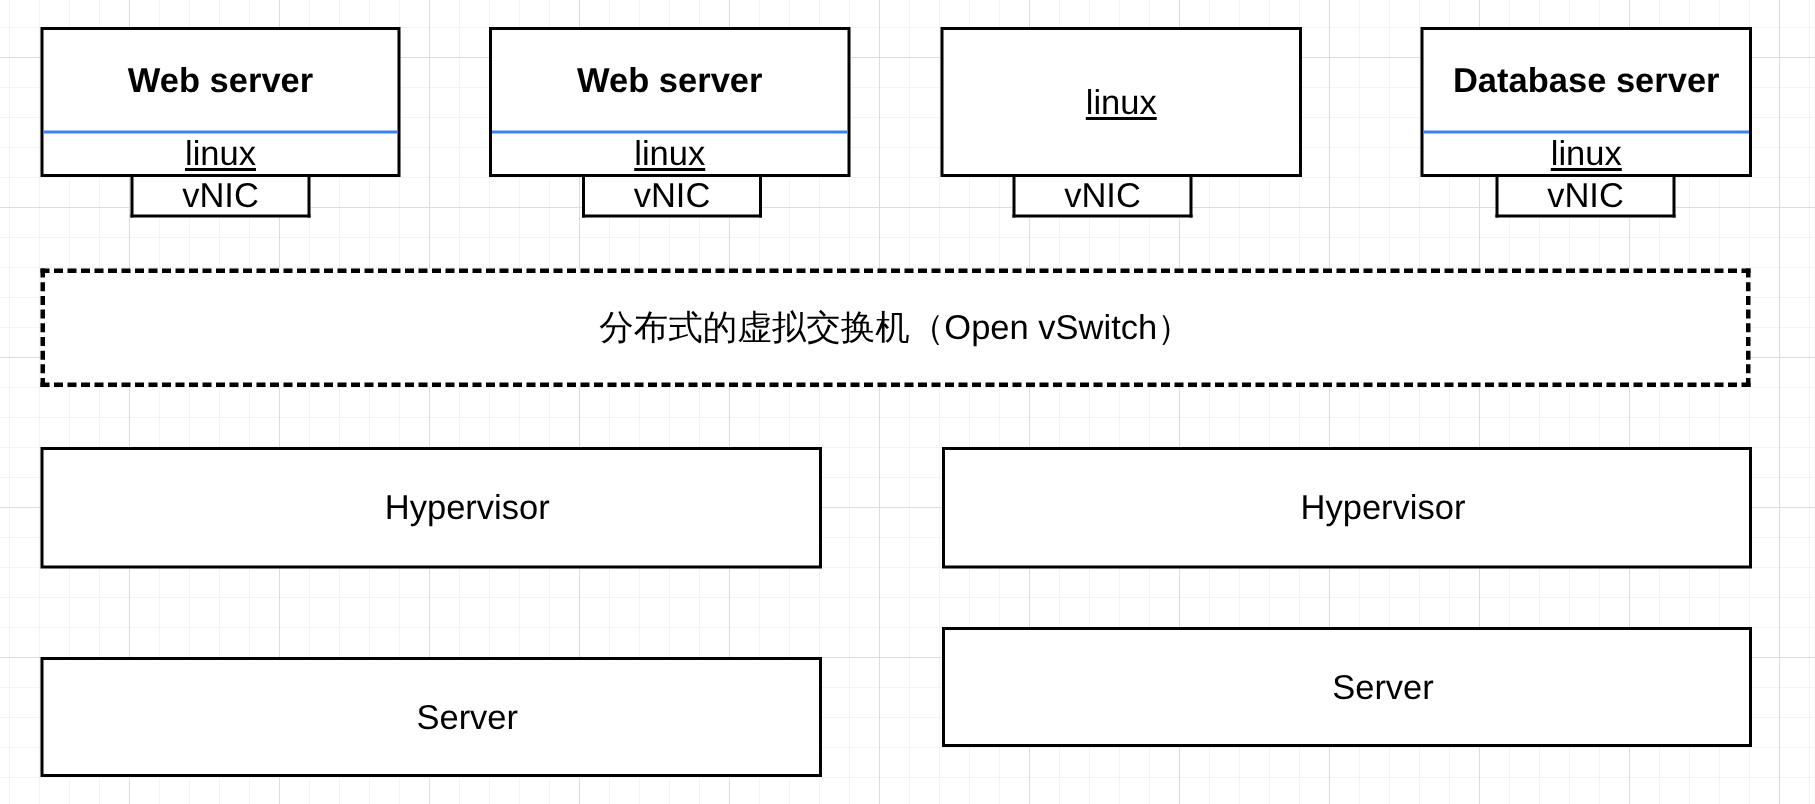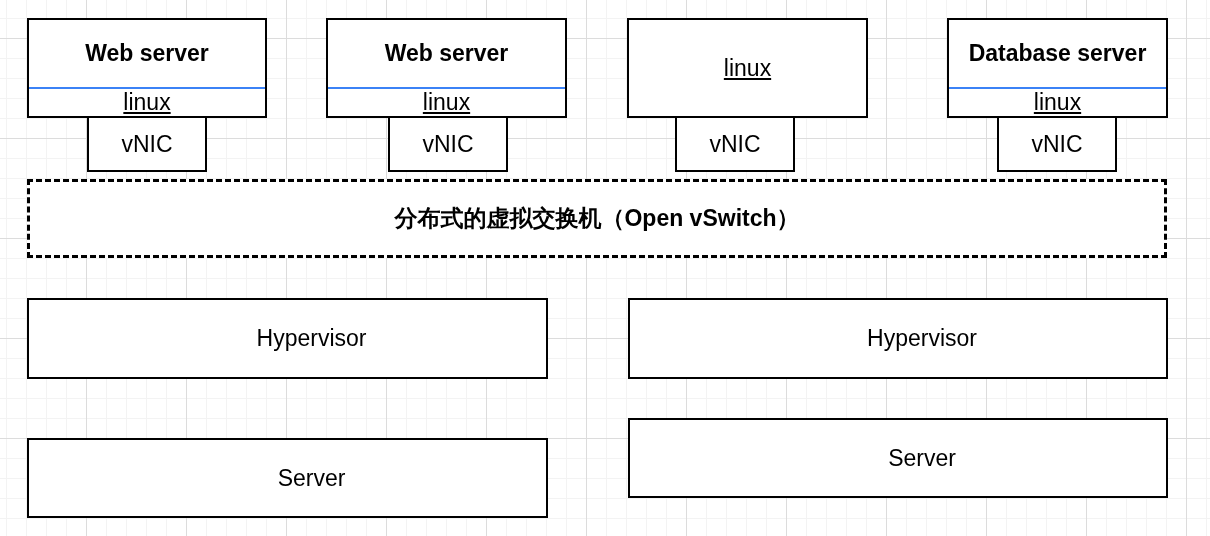--- a/index.html
+++ b/index.html
@@ -56,21 +56,21 @@
     display: flex;
     align-items: center;
     justify-content: center;
     text-decoration: underline;
   }
   .vnic {
     position: absolute;
     top: 100px;
     box-sizing: border-box;
     width: 120px;
-    height: 54px;
+    height: 27px;
     border: 2px solid #000;
     border-top: none;
     background: #fff;
     display: flex;
     align-items: center;
     justify-content: center;
   }
   #vm-col-1 .vnic { left: 60px; }
   #vm-col-2 .vnic { left: 62px; }
   #vm-col-3 .vnic { left: 48px; }
@@ -82,21 +82,20 @@
     left: 27px;
     top: 179px;
     width: 1140px;
     height: 79px;
     box-sizing: border-box;
     border: 3px dashed #000;
     background: #fff;
     display: flex;
     align-items: center;
     justify-content: center;
-    font-weight: bold;
   }
 
   
   .host-box {
     position: absolute;
     box-sizing: border-box;
     border: 2px solid #000;
     background: #fff;
     display: flex;
     align-items: center;

